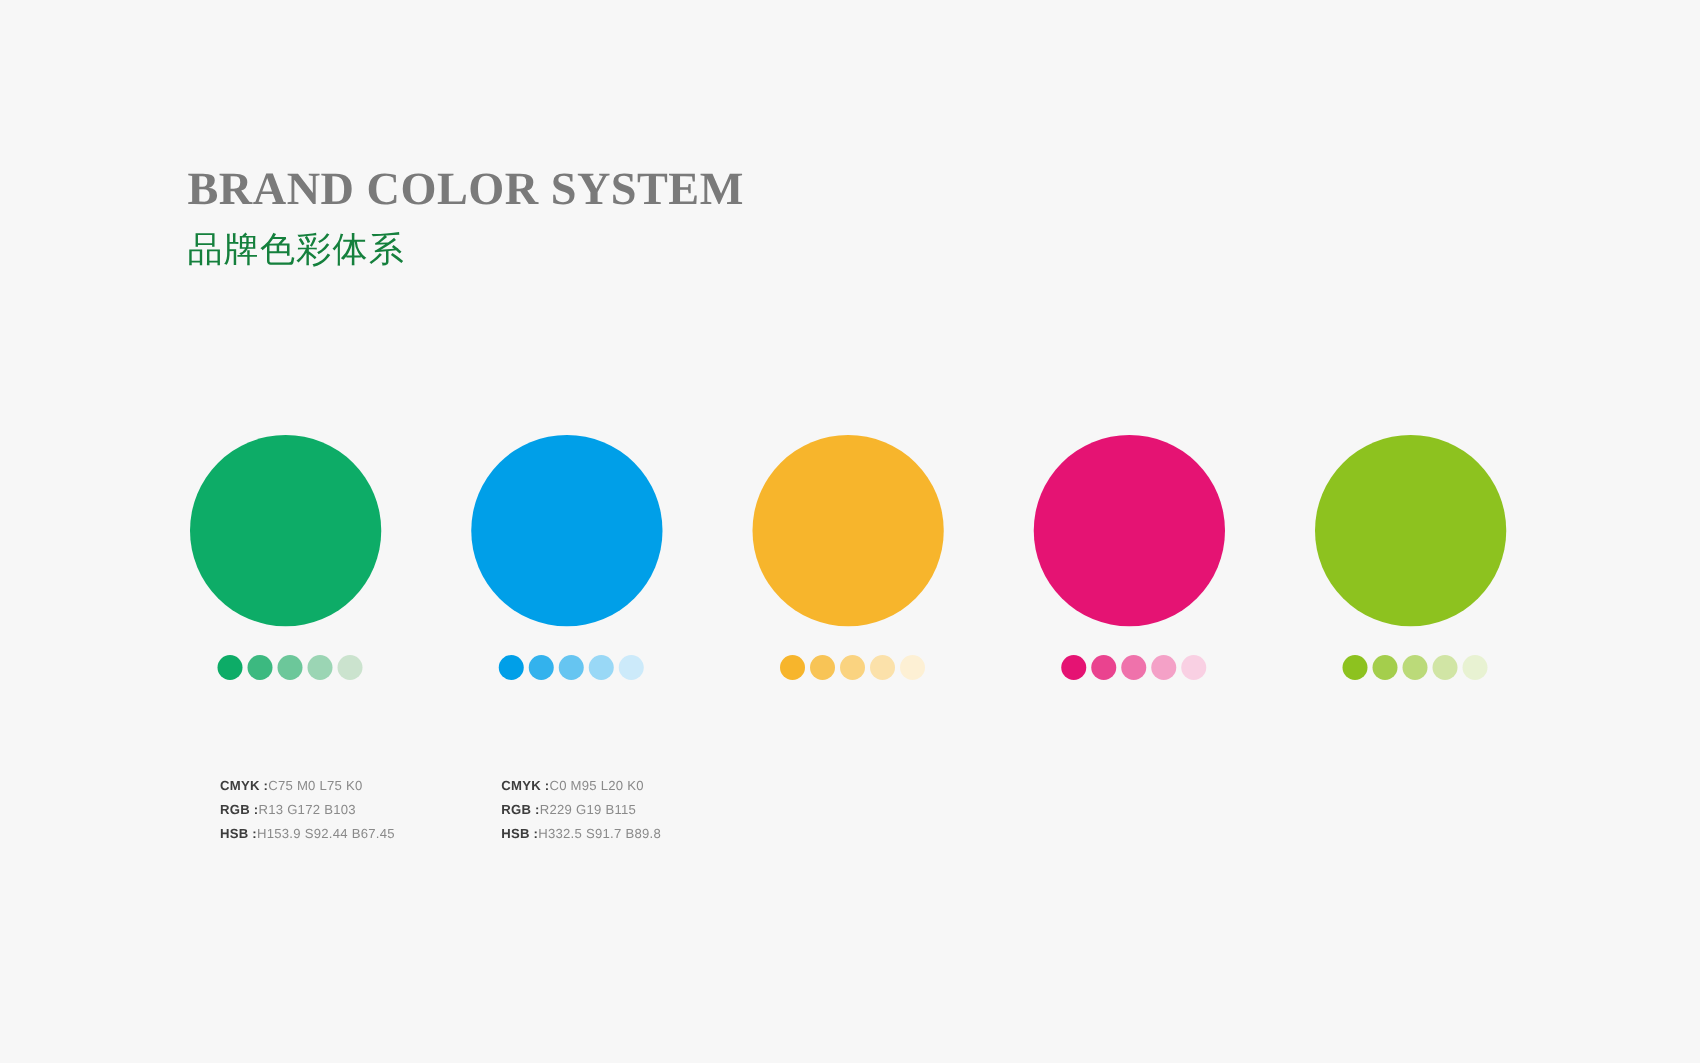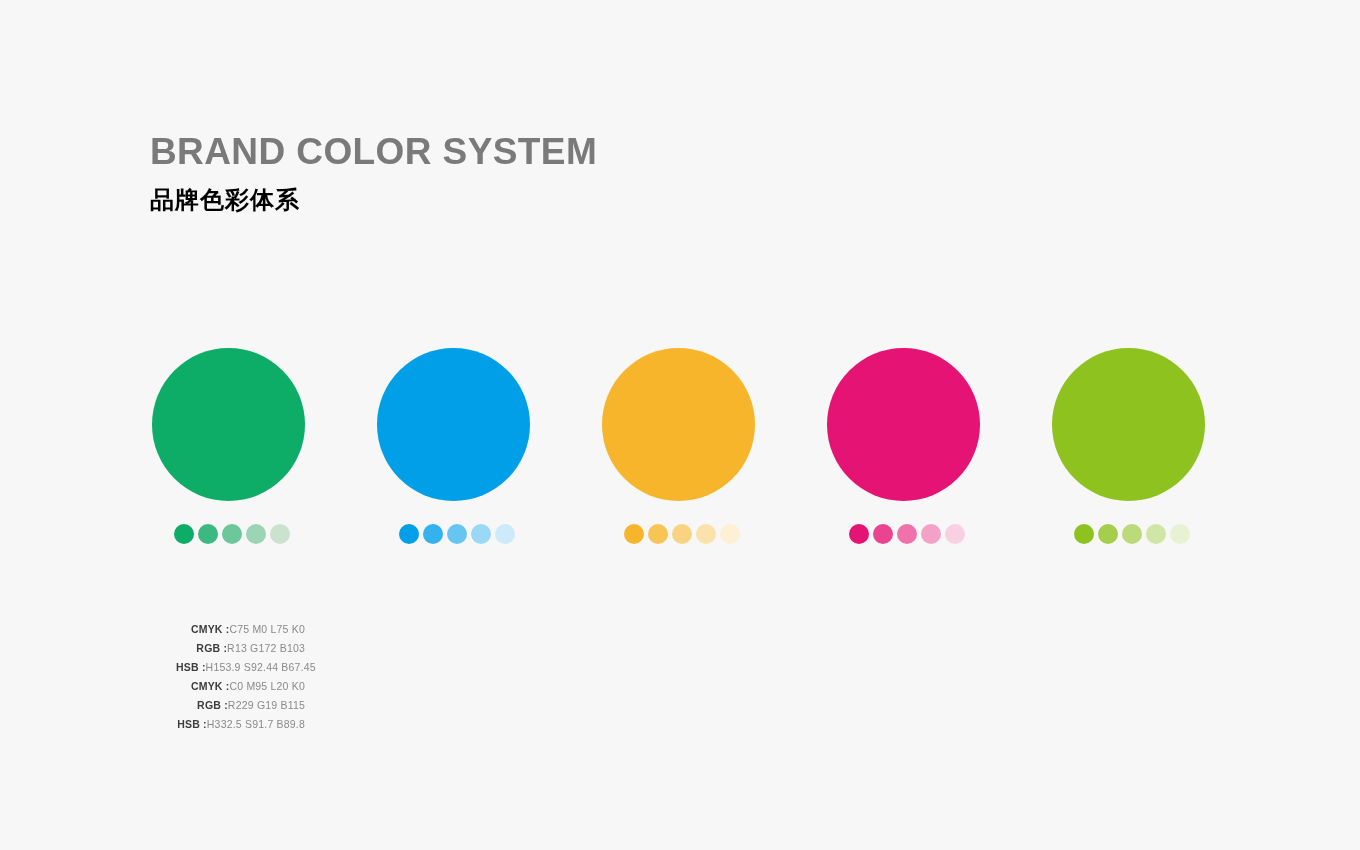--- a/index.html
+++ b/index.html
@@ -20,35 +20,35 @@
   }
 
   
   .header {
     position: absolute;
     left: 150px;
     top: 130px;
   }
 
   .title {
-    font-family: Liberation Sans, sans-serif;
+    font-family: Liberation Serif, serif;
     font-size: 37px;
     font-weight: bold;
     letter-spacing: 0.4px;
     color: #7a7a7a;
     line-height: 44px;
     white-space: nowrap;
   }
 
   .subtitle {
     font-family: "DejaVu Sans", sans-serif;
-    font-size: 24px;
-    font-weight: bold;
+    font-size: 28px;
+    font-weight: normal;
     letter-spacing: 1px;
-    color: #000000;
+    color: #15803d;
     line-height: 34px;
     margin-top: 9px;
     white-space: nowrap;
   }
 
   
   .palette {
     position: absolute;
     left: 152px;
     top: 348px;
@@ -88,22 +88,21 @@
   }
   .tint-dot:last-child { margin-right: 0; }
 
   
   .specs {
     position: absolute;
     left: 152px;
     top: 620px;
     width: 1056px;
     display: flex;
-    flex-direction: column;
-    text-align: right;
+    flex-direction: row;
   }
 
   .spec-col {
     width: 153px;
     margin-right: 72px;
     padding-left: 24px;
   }
   .spec-col:last-child { margin-right: 0; }
 
   .spec-line {

